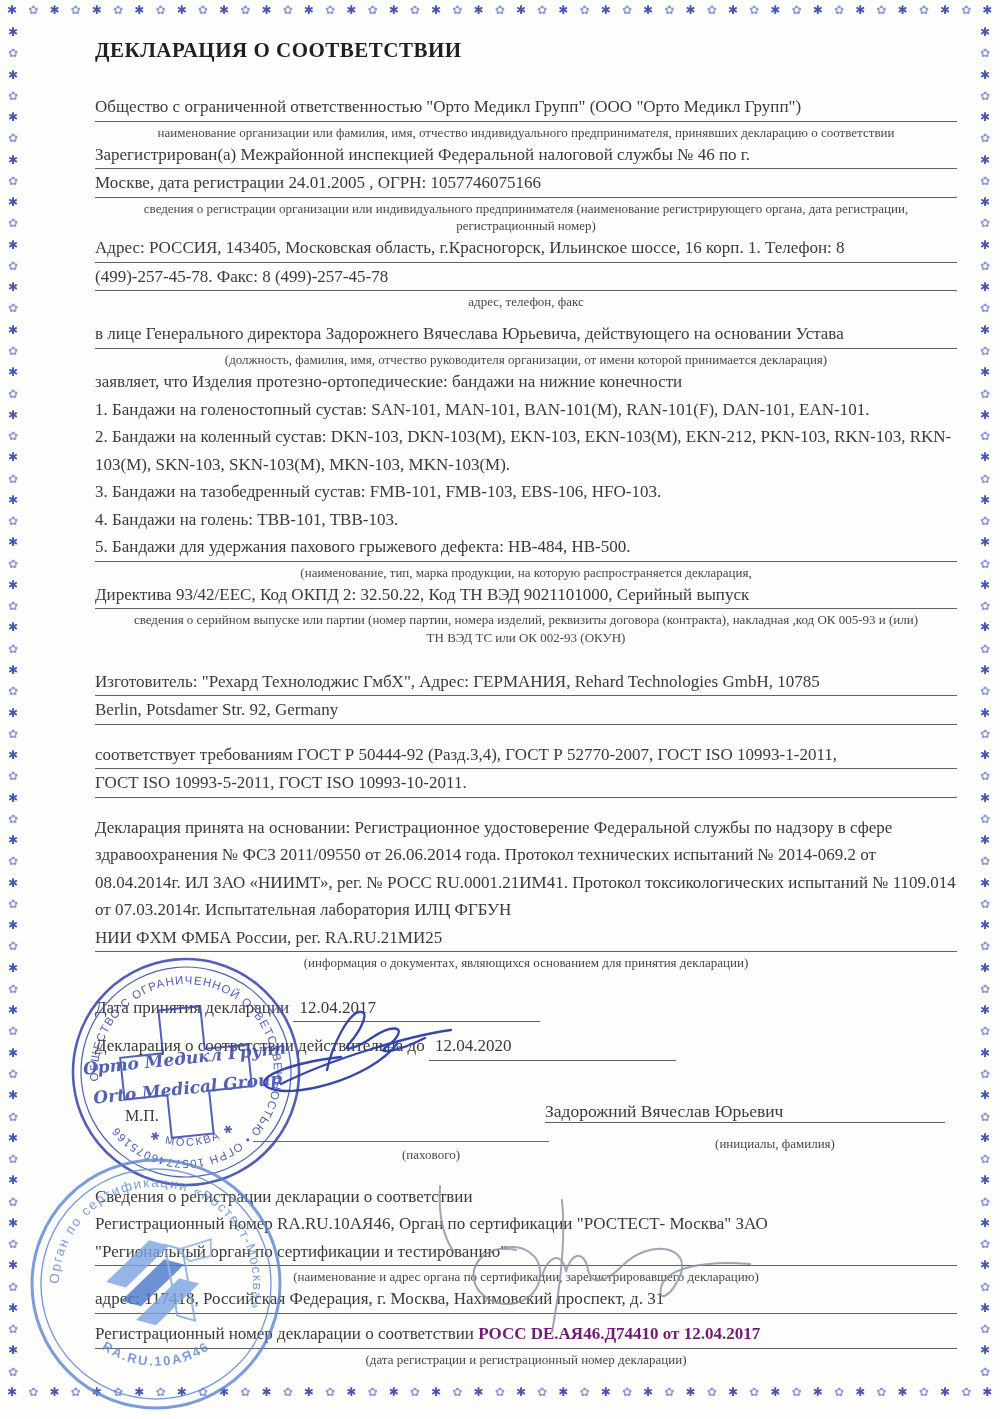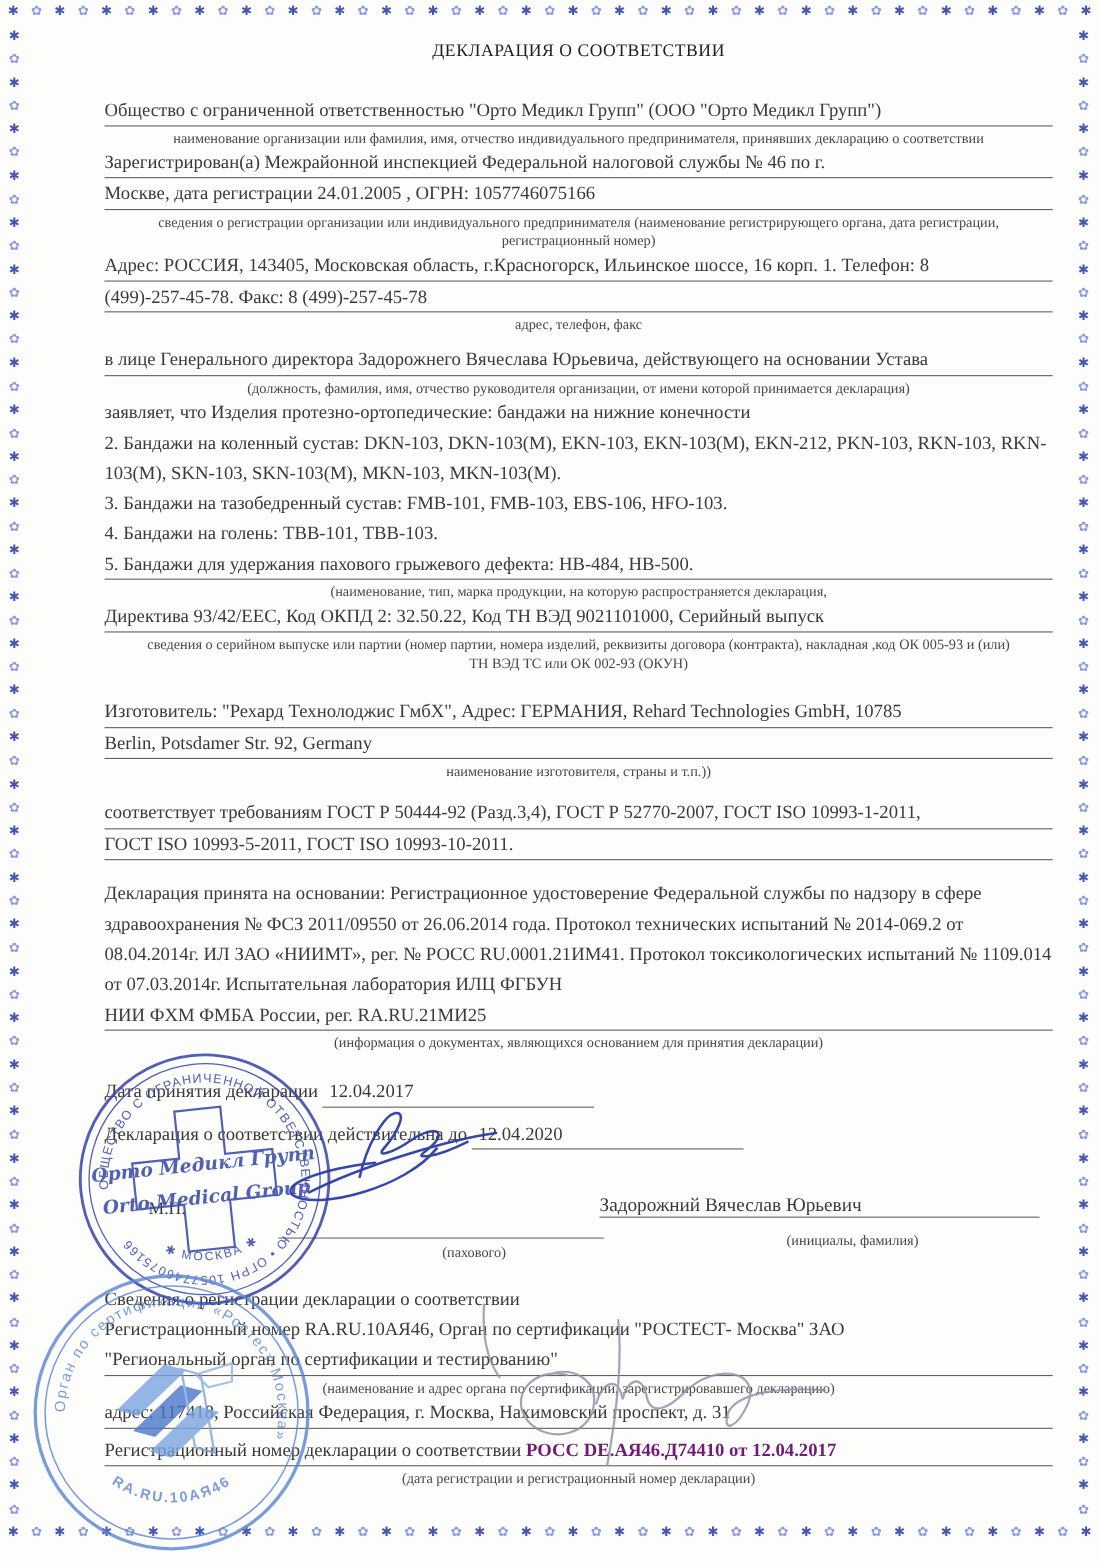--- a/index.html
+++ b/index.html
@@ -11,35 +11,35 @@
   .b-row,.b-col{position:absolute;display:flex;justify-content:space-between;z-index:2;}
   .b-row{left:7px;width:986px;height:16px;}
   .b-top{top:4px;} .b-bottom{top:1386px;}
   .b-col{top:26px;height:1352px;width:16px;flex-direction:column;align-items:center;}
   .b-left{left:5px;} .b-right{left:auto;right:7px;}
   .bg{font-family:"DejaVu Sans",sans-serif;font-size:12px;line-height:1;}
   .bd{color:var(--b-dark,#4656b4);} .bl{color:var(--b-light,#8b9bdd);}
 
   
   .content{position:absolute;left:95px;top:32px;width:862px;z-index:1;}
-  .title{text-align:center;font-weight:normal;font-size:16px;letter-spacing:.5px;color:#1f1f1f;margin:6px 0 30px 0;}
+  .title{text-align:left;font-weight:bold;font-size:21px;letter-spacing:.5px;color:#1f1f1f;margin:6px 0 30px 0;}
   .line{font-size:17px;line-height:1.62;}
   .u{border-bottom:1.4px solid #606060;}
   .pu{border-bottom:1.4px solid #606060;}
   .hint{font-size:13px;line-height:1.32;text-align:center;color:#474747;padding:2px 30px 0 30px;}
   .sp6{height:6px;} .sp10{height:10px;} .sp16{height:16px;} .sp22{height:22px;}
   .fill{display:inline-block;min-width:235px;border-bottom:1.4px solid #606060;padding:0 6px 0 6px;}
   .b{font-weight:bold;color:#701a75;}
 
   .sigrow1{position:relative;height:108px;margin-top:14px;}
   .sigrow1 .rule-sign{position:absolute;left:158px;top:66px;width:296px;border-top:1.4px solid #6a6a6a;}
   .sigrow1 .lbl-sign{position:absolute;left:158px;top:69px;width:296px;}
   .sigrow1 .name{position:absolute;left:450px;top:26px;width:400px;border-bottom:1.4px solid #606060;font-size:17.5px;}
   .sigrow1 .lbl-name{position:absolute;left:450px;top:58px;width:400px;}
-  .mp1{position:absolute;left:40px;top:32px;font-size:16px;color:#3d3d3d;}
+  .mp1{position:absolute;left:30px;top:32px;font-size:16px;color:#3d3d3d;}
 
   
   .stamp1{position:absolute;left:66px;top:952px;z-index:5;opacity:.88;transform:rotate(-6deg);}
   .stamp2{position:absolute;left:24px;top:1152px;z-index:5;opacity:.8;}
   .sig1{position:absolute;left:245px;top:990px;z-index:6;}
   .sig2{position:absolute;left:420px;top:1176px;z-index:6;}
   svg text{font-family:"Liberation Sans","DejaVu Sans",sans-serif;}
   .stamp-hand{font-family:"DejaVu Serif",serif;font-style:italic;font-weight:bold;}
 </style>
 </head>
@@ -291,33 +291,33 @@
 
     <div class="line u">Адрес: РОССИЯ, 143405, Московская область, г.Красногорск, Ильинское шоссе, 16 корп. 1. Телефон: 8</div>
     <div class="line u">(499)-257-45-78. Факс: 8 (499)-257-45-78</div>
     <div class="hint">адрес, телефон, факс</div>
 
     <div class="sp10"></div>
     <div class="line u">в лице Генерального директора Задорожнего Вячеслава Юрьевича, действующего на основании Устава</div>
     <div class="hint">(должность, фамилия, имя, отчество руководителя организации, от имени которой принимается декларация)</div>
 
     <div class="line">заявляет, что Изделия протезно-ортопедические: бандажи на нижние конечности</div>
+    <div class="line">1. Бандажи на голеностопный сустав: SAN-101, MAN-101, BAN-101(M), RAN-101(F), DAN-101, EAN-101.</div>
     <div class="line">2. Бандажи на коленный сустав: DKN-103, DKN-103(M), EKN-103, EKN-103(M), EKN-212, PKN-103, RKN-103, RKN-103(M), SKN-103, SKN-103(M), MKN-103, MKN-103(M).</div>
     <div class="line">3. Бандажи на тазобедренный сустав: FMB-101, FMB-103, EBS-106, HFO-103.</div>
     <div class="line">4. Бандажи на голень: TBB-101, TBB-103.</div>
     <div class="line pu">5. Бандажи для удержания пахового грыжевого дефекта: HB-484, HB-500.</div>
     <div class="hint">(наименование, тип, марка продукции, на которую распространяется декларация,</div>
 
     <div class="line u">Директива 93/42/ЕЕС, Код ОКПД 2:  32.50.22, Код ТН ВЭД 9021101000, Серийный выпуск</div>
     <div class="hint">сведения о серийном выпуске или партии (номер партии, номера изделий, реквизиты договора (контракта), накладная ,код ОК 005-93 и (или) ТН ВЭД ТС или ОК 002-93 (ОКУН)</div>
 
     <div class="sp22"></div>
     <div class="line u">Изготовитель: "Рехард Технолоджис ГмбХ", Адрес: ГЕРМАНИЯ, Rehard Technologies GmbH, 10785</div>
     <div class="line u">Berlin, Potsdamer Str. 92, Germany</div>
-    <div class="hint">наименование изготовителя, страны и т.п.))</div>
 
     <div class="sp16"></div>
     <div class="line u">соответствует требованиям ГОСТ Р 50444-92 (Разд.3,4), ГОСТ Р 52770-2007,  ГОСТ  ISO 10993-1-2011,</div>
     <div class="line u">ГОСТ ISO 10993-5-2011, ГОСТ  ISO 10993-10-2011.</div>
 
     <div class="sp16"></div>
     <div class="line">Декларация принята на основании: Регистрационное удостоверение Федеральной службы по надзору в сфере здравоохранения № ФСЗ 2011/09550 от 26.06.2014 года. Протокол  технических испытаний № 2014-069.2 от 08.04.2014г. ИЛ ЗАО «НИИМТ»,  рег. № РОСС RU.0001.21ИМ41. Протокол токсикологических испытаний № 1109.014 от 07.03.2014г. Испытательная лаборатория ИЛЦ ФГБУН</div>
     <div class="line u">НИИ ФХМ ФМБА России, рег. RA.RU.21МИ25</div>
     <div class="hint">(информация о документах, являющихся основанием для принятия декларации)</div>
 

